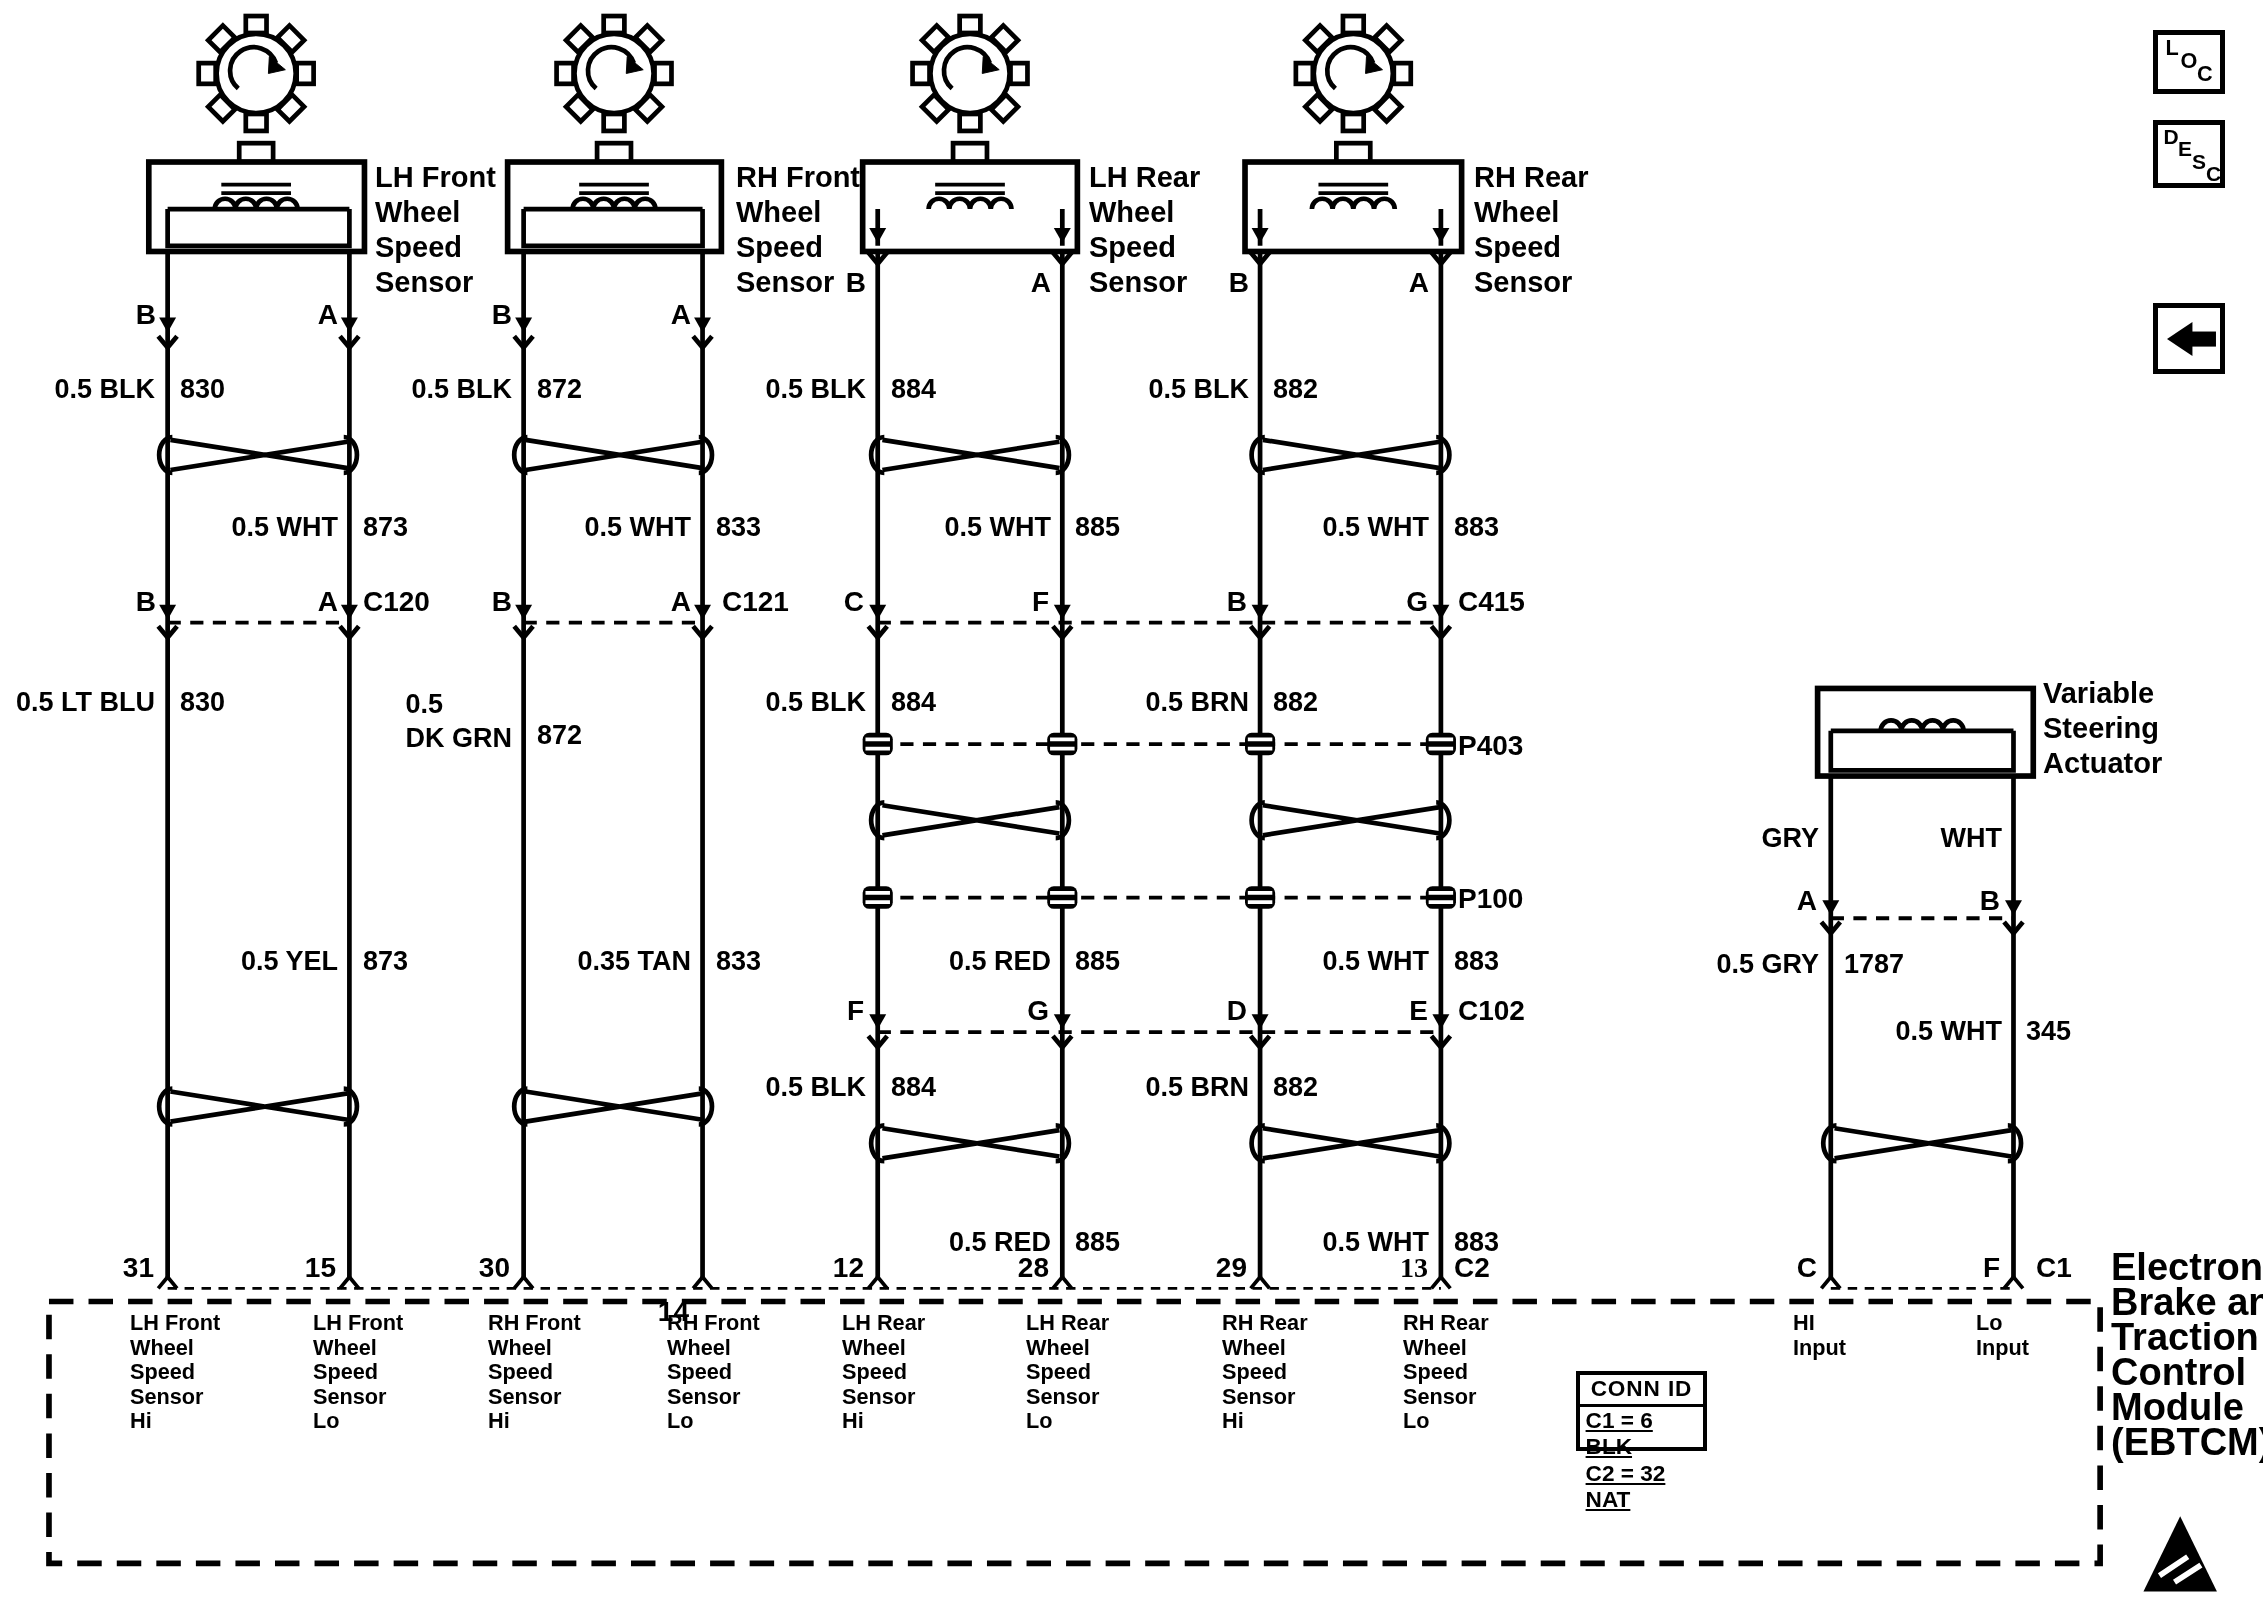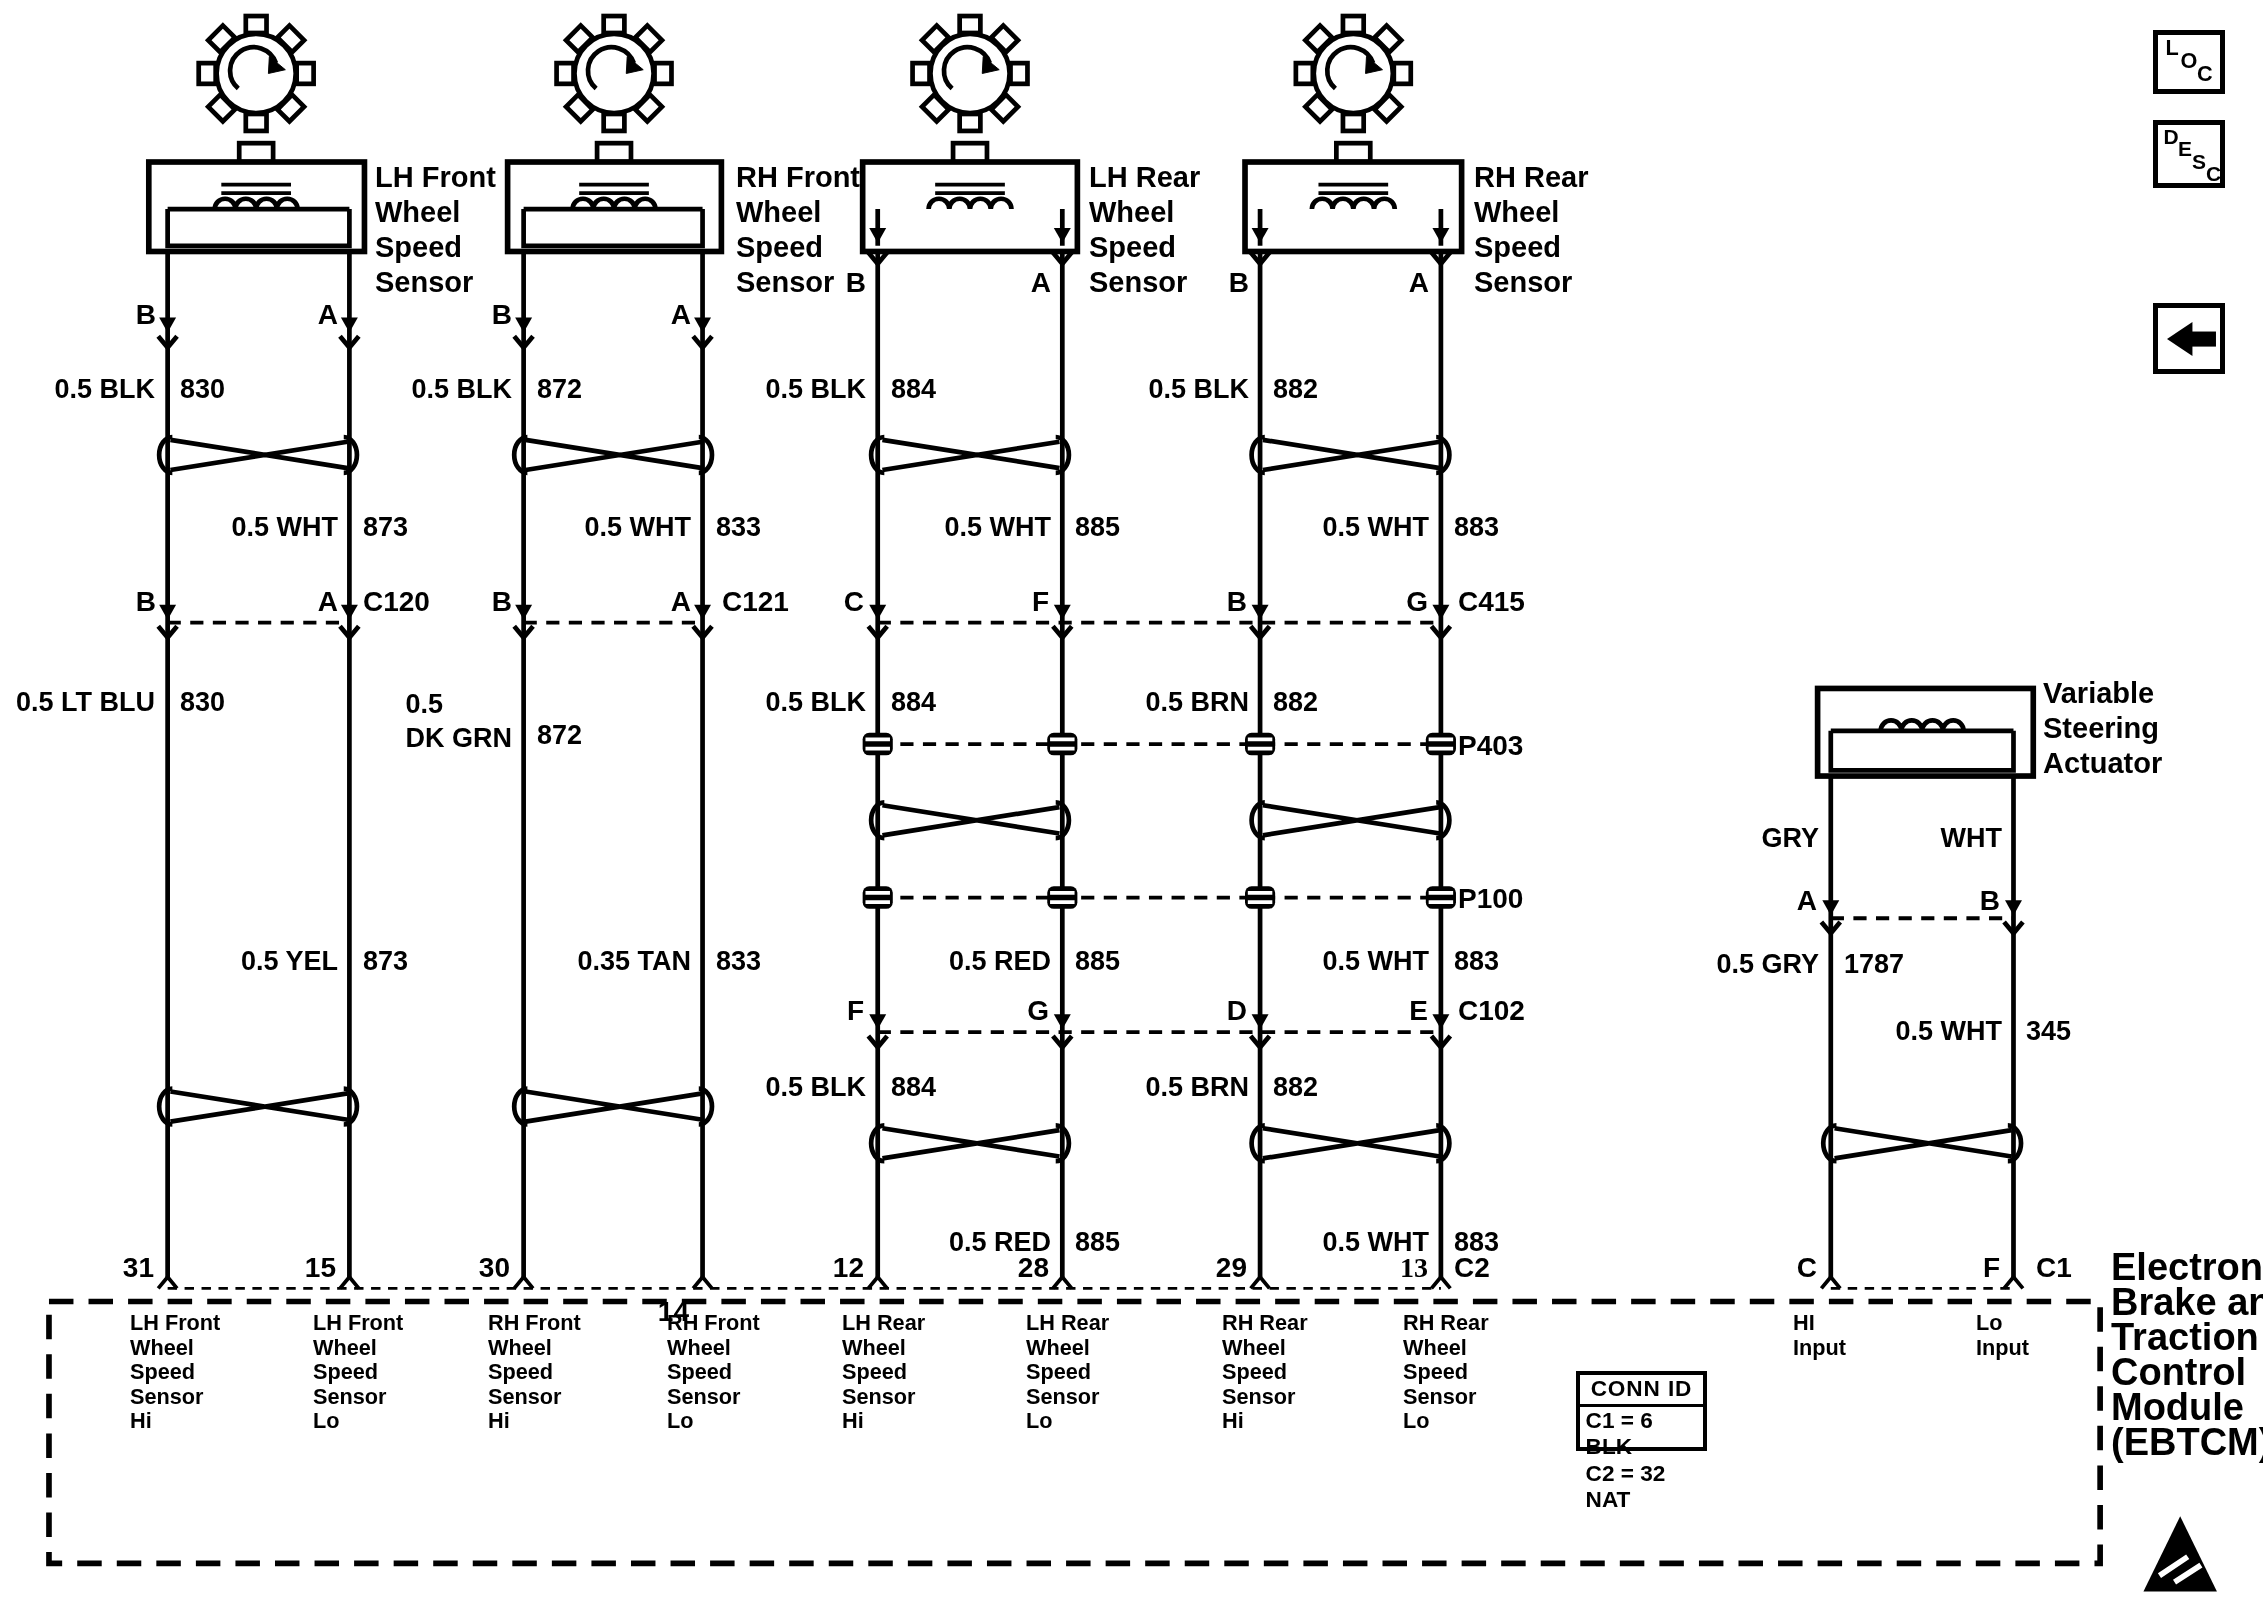--- a/index.html
+++ b/index.html
@@ -6,21 +6,21 @@
   .stage{position:relative;width:2264px;height:1618px;background:#fff;overflow:hidden;
          font-family:"Liberation Sans","DejaVu Sans",sans-serif;color:#000;}
   svg{position:absolute;left:0;top:0;}
   .t{position:absolute;white-space:pre;font-weight:bold;color:#000;line-height:1.16;}
   .t.r{transform:translateX(-100%);}
   .navbtn{position:absolute;border:5.6px solid #000;background:#fff;cursor:pointer;box-sizing:border-box;}
   .nl{position:absolute;font-weight:bold;}
   .connbox{position:absolute;border:4.7px solid #000;background:#fff;box-sizing:border-box;}
   .conntitle{font-size:22.6px;font-weight:bold;text-align:center;border-bottom:3.8px solid #000;
              padding:0.9px 3.8px 1.9px 3.8px;letter-spacing:0.9px;}
-  .connrow{font-size:22.6px;font-weight:bold;padding:0.9px 3.8px 0 5.6px;}
+  .connrow{font-size:22.6px;font-weight:bold;padding:0.9px 3.8px 0 5.6px;text-decoration:underline;}
 </style>
 </head>
 <body>
 
 <div class="stage">
 
 <svg width="2264" height="1618" viewBox="0 0 2404 1718">
   <defs>
     <g id="gear">
       <g stroke="#000" stroke-width="5" fill="#fff">

